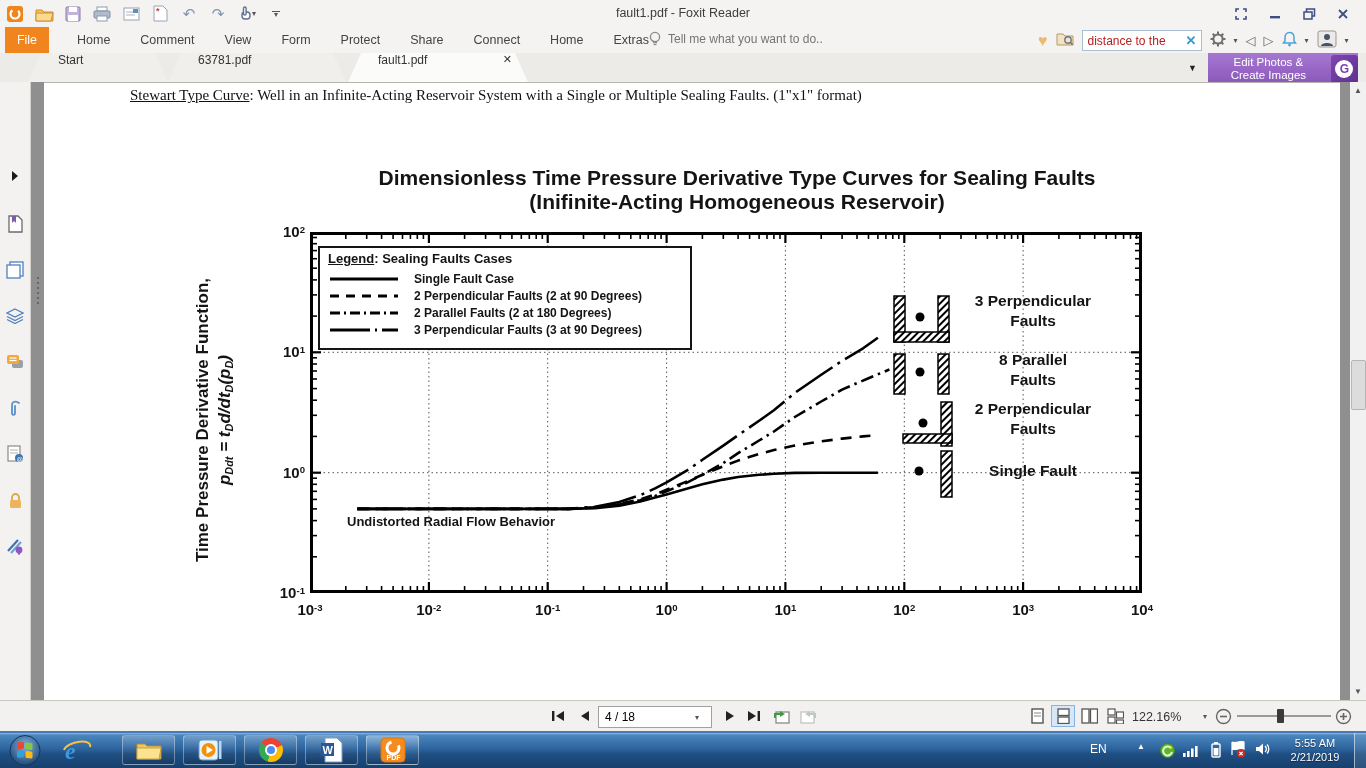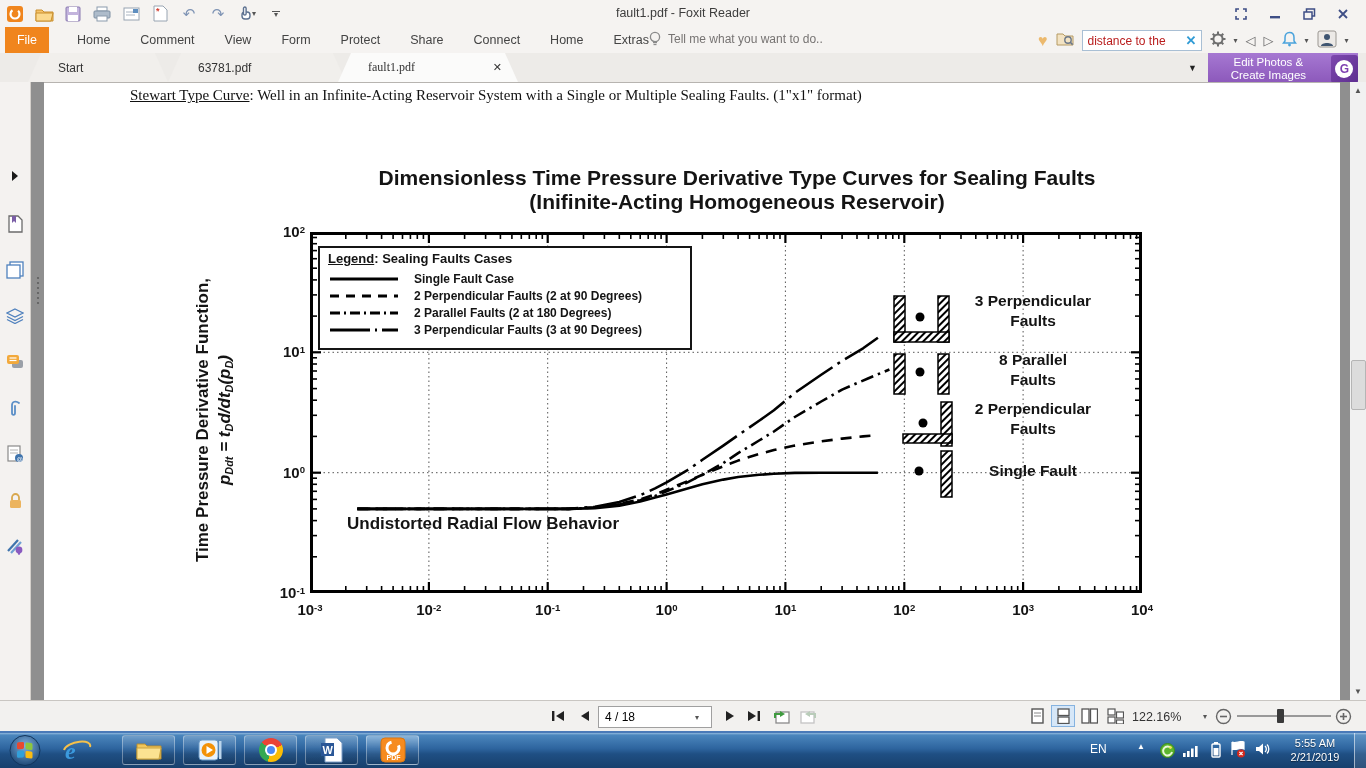--- a/index.html
+++ b/index.html
@@ -20,21 +20,21 @@
   .rtab{padding:0 15px;height:26px;display:flex;align-items:center;font-size:12.5px;color:#444;}
   #tellme{left:648px;top:4px;display:flex;align-items:center;gap:6px;color:#767372;font-size:12px;}
   #ribbon-right{left:1038px;top:3px;display:flex;align-items:center;gap:8px;height:21px;}
   #searchbox{width:118px;height:19px;background:#fff;border:1px solid #a9bfd4;display:flex;align-items:center;}
   #searchbox input{border:none;outline:none;width:94px;font-size:12px;padding:0 0 0 5px;font-family:inherit;color:#b91c1c;background:transparent;}
   .caret{font-size:8px;color:#555;}
   
   #tabbar{left:0;top:53px;width:1366px;height:29px;background:#edebe8;border-bottom:1px solid #c9c5c0;}
   .dtab{position:absolute;top:0;height:29px;clip-path:polygon(13px 0,calc(100% - 13px) 0,100% 100%,0 100%);
         background:#f1efec;filter:drop-shadow(0 0 1px #b4b0ab);font-size:12px;color:#333;
-        display:flex;align-items:center;padding-left:30px;box-sizing:border-box;}
+        display:flex;align-items:flex-start;padding-left:30px;box-sizing:border-box;}
   .dtab.active{background:#fbfbfa;}
   
   #promo{left:1208px;top:53px;width:150px;height:32px;background:linear-gradient(180deg,#a678d2,#8a56b9);
          display:flex;align-items:center;color:#fff;}
   #promo-text{width:124px;text-align:center;font-size:11.5px;line-height:13px;}
   #promo-logo{width:28px;height:28px;margin-left:2px;background:linear-gradient(135deg,#7d47ae,#5e2f90);
               border-radius:3px;display:flex;align-items:center;justify-content:center;}
   #promo-logo b{width:18px;height:18px;border-radius:50%;background:#fff;color:#7d3fb0;font-size:12px;
                 display:flex;align-items:center;justify-content:center;}
   
@@ -50,21 +50,21 @@
   #heading{left:130px;top:87px;width:1100px;font-family:"Liberation Serif",serif;font-size:15px;color:#111;}
   #heading u{text-decoration:underline;}
   .ctitle{left:300px;width:874px;text-align:center;font-weight:bold;font-size:21px;color:#141414;}
   #ylabel{left:30px;top:387px;width:390px;height:66px;transform:rotate(-90deg);text-align:center;
           font-weight:bold;font-size:17px;color:#141414;line-height:22px;}
   #ylabel .math{font-style:italic;}
   .tick{position:absolute;font-weight:bold;font-size:15px;color:#141414;}
   sup{font-size:64%;position:relative;top:-0.45em;vertical-align:baseline;}
   sub{font-size:64%;position:relative;top:0.3em;vertical-align:baseline;}
   #xlabel{left:570px;top:638px;width:400px;text-align:center;font-weight:bold;font-style:italic;font-size:17px;color:#141414;}
-  #annotation{left:347px;top:514px;font-weight:bold;font-size:17px;color:#141414;}
+  #annotation{left:347px;top:514px;font-weight:bold;font-size:13px;color:#141414;}
   #legend{left:318px;top:246px;width:374px;height:104px;background:#fff;border:2px solid #151515;box-sizing:border-box;padding:3px 0 0 8px;}
   #legend-title{font-weight:bold;font-size:13px;color:#141414;margin-bottom:4px;}
   .lrow{display:flex;align-items:center;height:17px;}
   .lrow svg{margin-right:14px;}
   .lrow span{font-weight:bold;font-size:12px;color:#141414;white-space:nowrap;}
   .flabel{position:absolute;left:948px;width:170px;text-align:center;font-weight:bold;font-size:15.5px;line-height:20px;color:#141414;}
   
   #statusbar{left:0;top:700px;width:1366px;height:31px;background:#f2f1ef;border-top:1px solid #c9c6c2;}
   .sbtn{position:absolute;top:5px;width:20px;height:20px;display:flex;align-items:center;justify-content:center;}
   #pagebox{left:598px;top:5px;width:112px;height:20px;background:#fff;border:1px solid #a0a0a0;display:flex;align-items:center;}
@@ -238,21 +238,21 @@
     </div>
   </div>
 
   <div class="abs" id="tabbar">
     <div class="dtab" style="left:28px;width:140px;">
         <span>Start</span>
       </div>
     <div class="dtab" style="left:168px;width:178px;">
         <span>63781.pdf</span>
       </div>
-    <div class="dtab active" style="left:338px;width:180px;font-family:Liberation Serif, serif;">
+    <div class="dtab active" style="left:348px;width:180px;">
       <span>fault1.pdf</span>
       <span style="position:absolute;right:16px;font-size:11px;color:#333;">✕</span>
     </div>
     <div class="abs" style="left:1188px;top:10px;font-size:9px;color:#222;">▼</div>
   </div>
   <div class="abs" id="promo">
     <div id="promo-text">
       <div>Edit Photos &amp;</div>
       <div>Create Images</div>
     </div>

